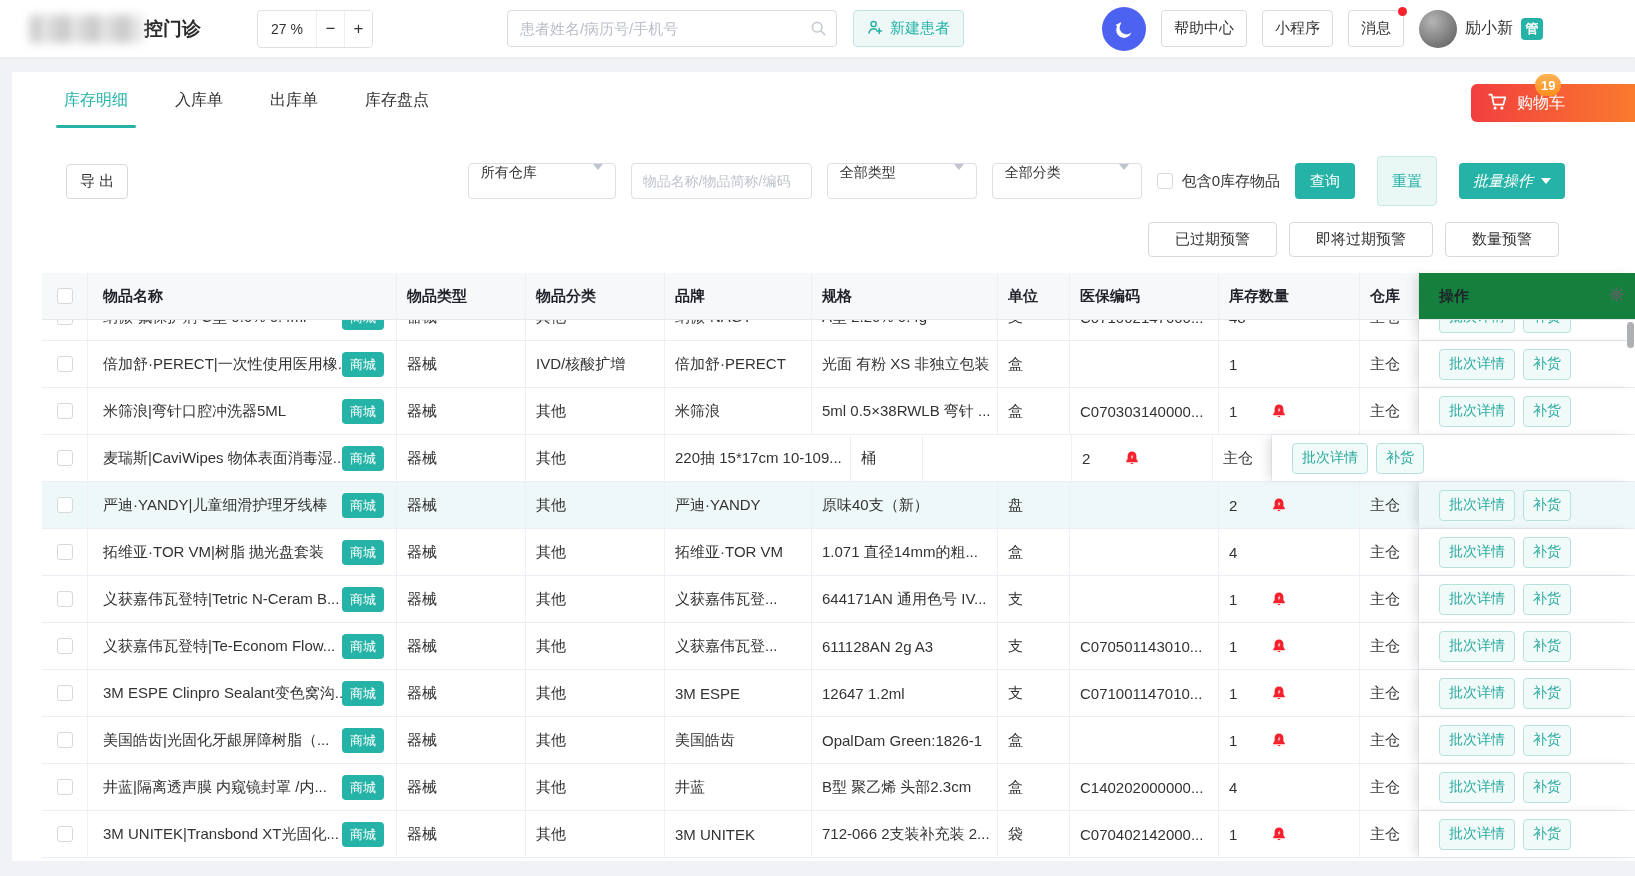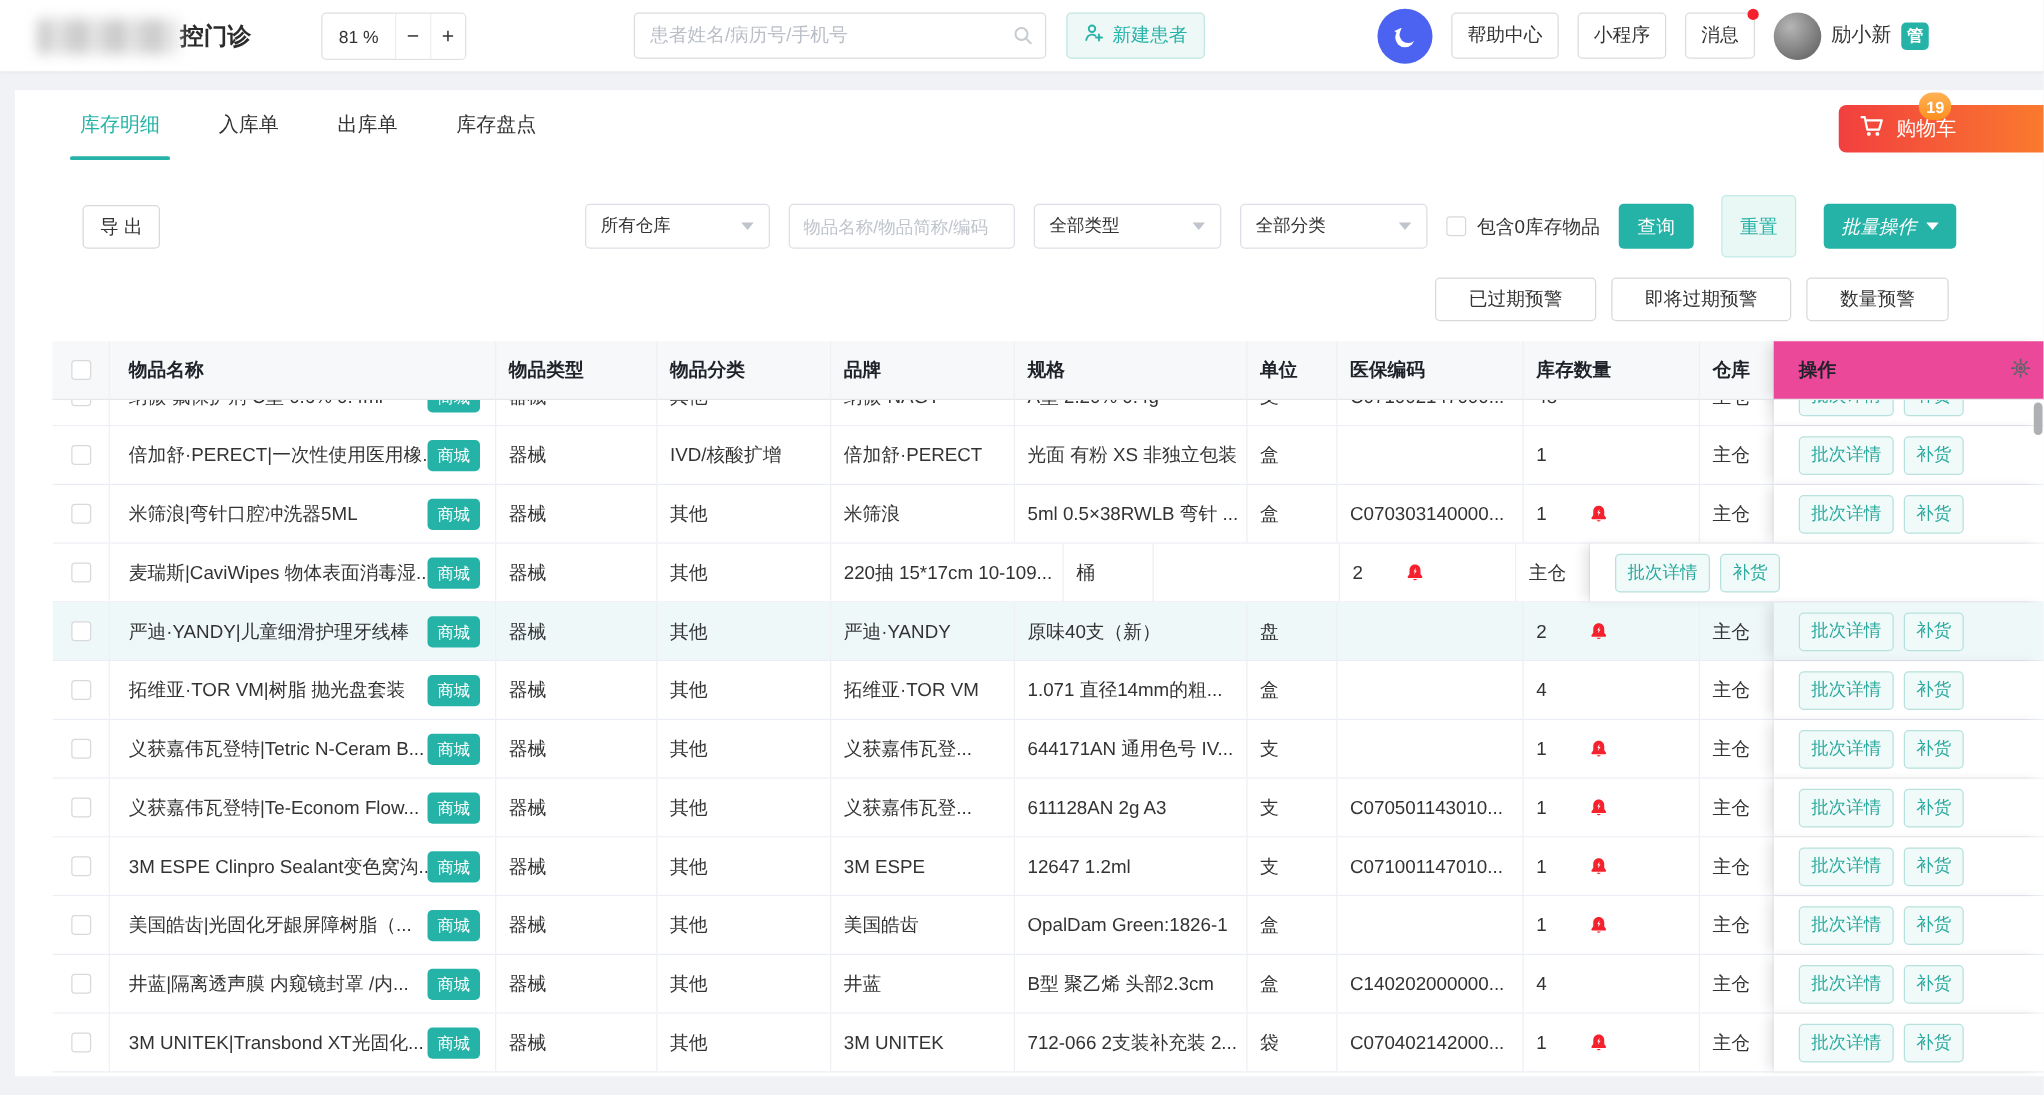--- a/index.html
+++ b/index.html
@@ -99,21 +99,21 @@
   }
   
   .filter-row{display:flex;align-items:center;padding:28px 70px 0 30px;margin-left:24px;}
   .btn-export{
     height:35px;padding:0 13px;border:1px solid #d9d9d9;border-radius:4px;background:#fff;
     font-size:15px;color:#333;cursor:pointer;white-space:nowrap;
   }
   .filter-right{margin-left:auto;display:flex;align-items:center;gap:15px;}
   .select{
     height:36px;border:1px solid var(--border);border-radius:4px;background:#fff;
-    display:flex;align-items:center;justify-content:space-between;
+    display:flex;justify-content:space-between;
     padding:0 12px;font-size:14px;color:#333;cursor:pointer;white-space:nowrap;
   }
   .caret-down{
     width:0;height:0;border-left:5px solid transparent;border-right:5px solid transparent;
     border-top:6px solid #c0c4cc;margin-left:10px;flex:none;
   }
   .sel-warehouse{width:148px;}
   .sel-type{width:150px;}
   .sel-category{width:150px;}
   .item-search input{
@@ -161,21 +161,21 @@
   .c-brand{width:147px;}
   .c-spec{width:186px;}
   .c-unit{width:72px;}
   .c-code{width:149px;}
   .c-qty{width:141px;}
   .c-wh{width:59px;}
   .c-ops{
     flex:1;border-right:none;background:#fff;gap:8px;padding-left:20px;
     box-shadow:-7px 0 9px -2px rgba(0,0,0,.10);position:relative;z-index:2;
   }
-  .thead .c-ops{background:#ec4899;justify-content:space-between;}
+  .thead .c-ops{background:#15803d;justify-content:space-between;}
   .tbody{position:relative;height:556px;overflow:hidden;}
   .trow{display:flex;height:47px;border-bottom:1px solid var(--row-border);background:#fff;}
   .trow.clipped{margin-top:-26px;}
   .trow.highlight{background:#eef8f9;}
   .trow.highlight .c-ops{background:#eef8f9;}
   .name-text{overflow:hidden;white-space:nowrap;flex:0 1 auto;}
   .shop-badge{
     margin-left:auto;margin-right:2px;background:var(--accent);color:#fff;
     font-size:13px;border-radius:4px;padding:6px 8px;line-height:1;flex:none;
   }
@@ -190,21 +190,21 @@
 </head>
 <body>
 
 <div class="topbar">
   <div class="logo">
     <div class="logo-blur"></div>
     <span class="logo-text">控门诊</span>
   </div>
 
   <div class="zoom-widget">
-    <span class="zoom-value">81 %</span>
+    <span class="zoom-value">27 %</span>
     <span class="zoom-btn">−</span>
     <span class="zoom-btn">+</span>
   </div>
 
   <div class="patient-search">
     <input type="text" placeholder="患者姓名/病历号/手机号" style="">
     <span class="search-ic">
       <svg width="17" height="17" viewBox="0 0 17 17">
           <g stroke="#c6cad1" stroke-width="1.6" fill="none">
             <circle cx="7.2" cy="7.2" r="4.8"></circle>

